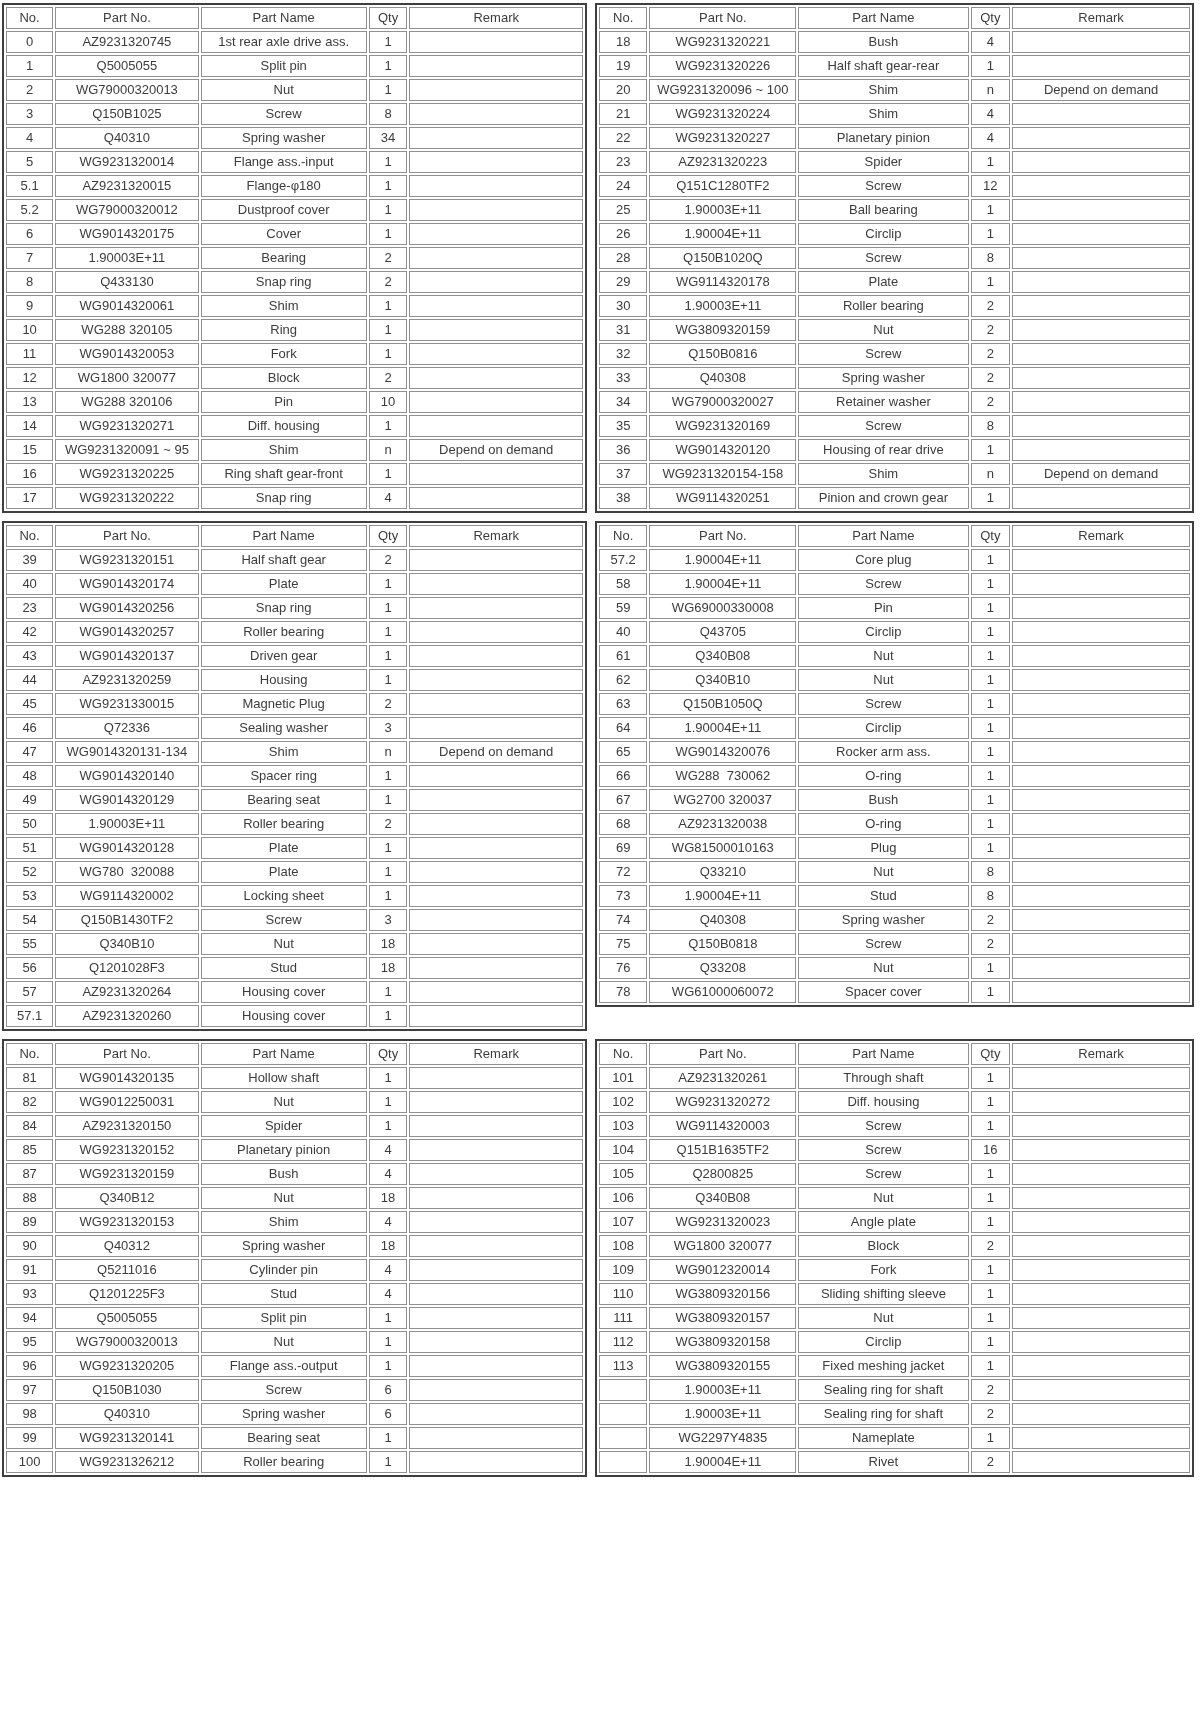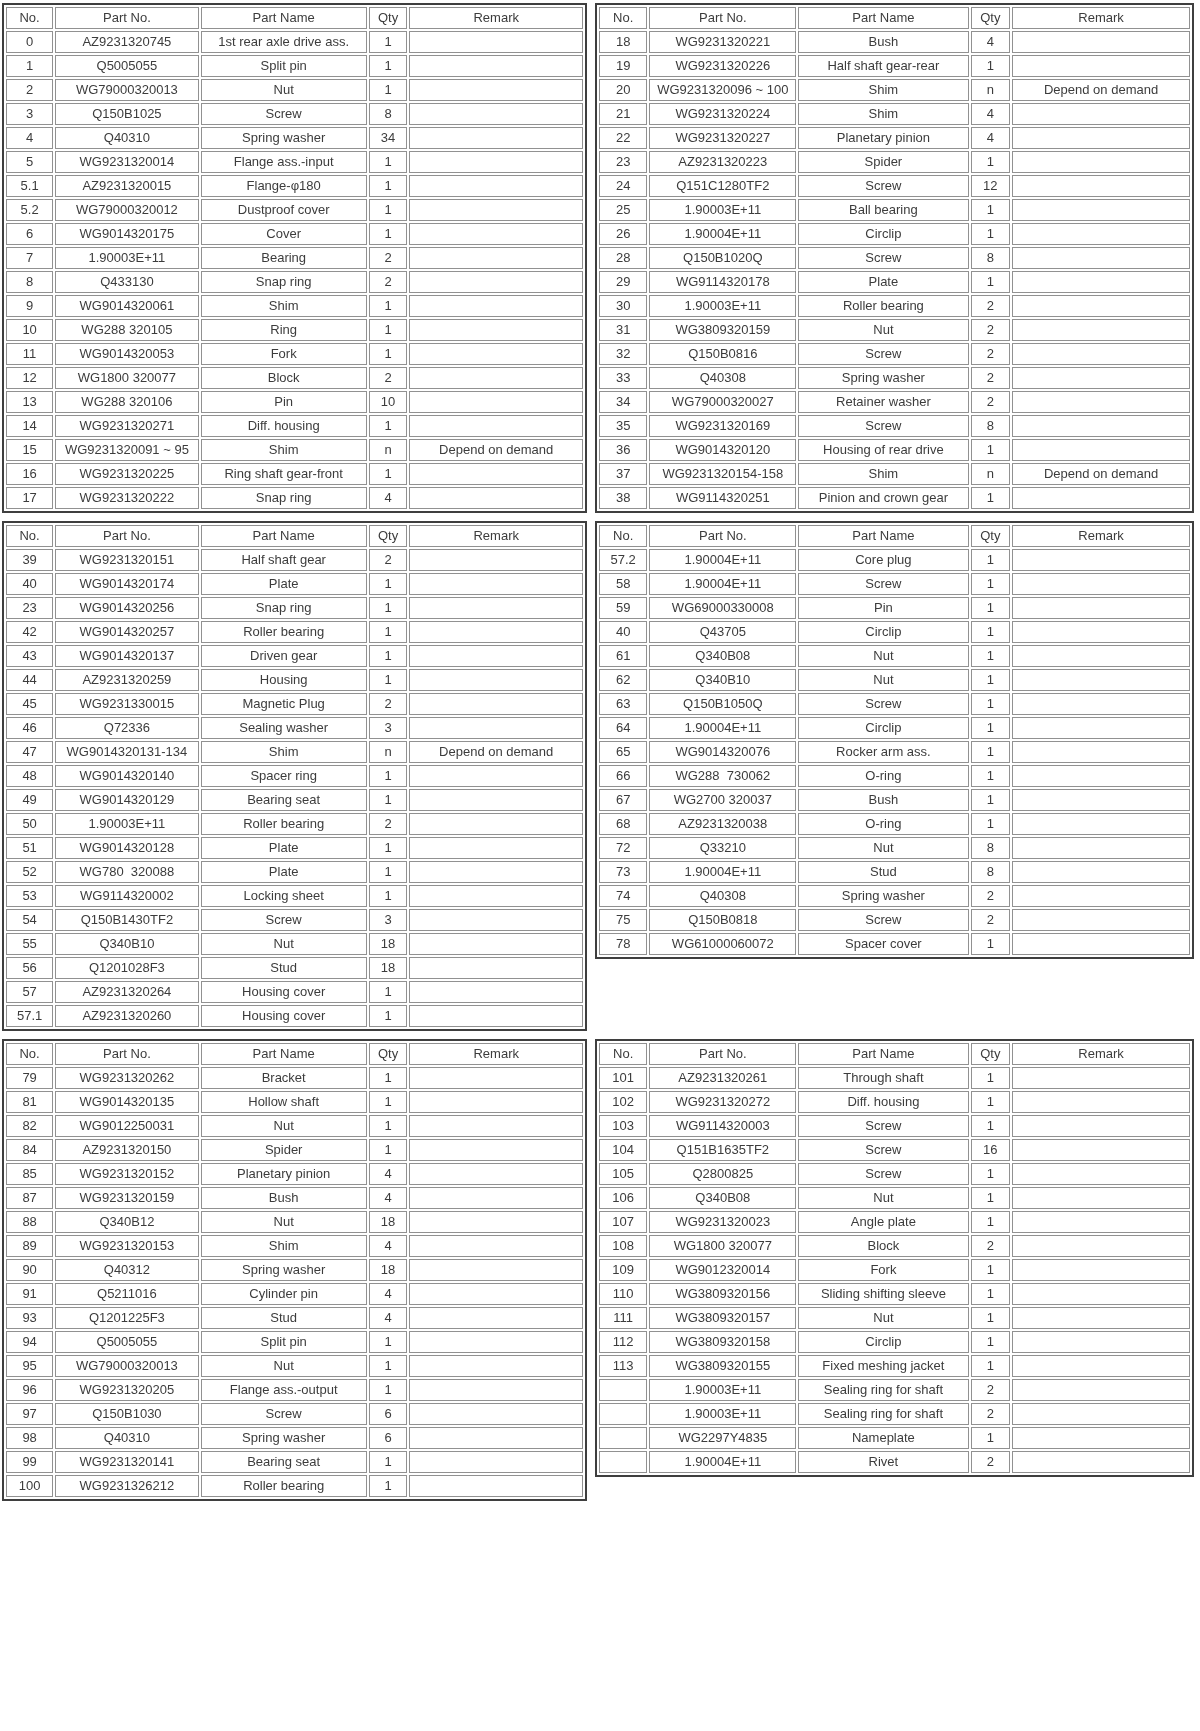--- a/index.html
+++ b/index.html
@@ -631,20 +631,27 @@
             <td></td>
           </tr>
           <tr>
             <td>68</td>
             <td>AZ9231320038</td>
             <td>O-ring</td>
             <td>1</td>
             <td></td>
           </tr>
           <tr>
+            <td>69</td>
+            <td>WG81500010163</td>
+            <td>Plug</td>
+            <td>1</td>
+            <td></td>
+          </tr>
+          <tr>
             <td>72</td>
             <td>Q33210</td>
             <td>Nut</td>
             <td>8</td>
             <td></td>
           </tr>
           <tr>
             <td>73</td>
             <td>1.90004E+11</td>
             <td>Stud</td>
@@ -656,20 +663,27 @@
             <td>Q40308</td>
             <td>Spring washer</td>
             <td>2</td>
             <td></td>
           </tr>
           <tr>
             <td>75</td>
             <td>Q150B0818</td>
             <td>Screw</td>
             <td>2</td>
+            <td></td>
+          </tr>
+          <tr>
+            <td>76</td>
+            <td>Q33208</td>
+            <td>Nut</td>
+            <td>1</td>
             <td></td>
           </tr>
           <tr>
             <td>78</td>
             <td>WG61000060072</td>
             <td>Spacer cover</td>
             <td>1</td>
             <td></td>
           </tr>
         </tbody>
@@ -686,27 +700,20 @@
           <tr>
             <th>No.</th>
             <th>Part No.</th>
             <th>Part Name</th>
             <th>Qty</th>
             <th>Remark</th>
           </tr>
         </thead>
         <tbody>
           <tr>
-            <td>79</td>
-            <td>WG9231320262</td>
-            <td>Bracket</td>
-            <td>1</td>
-            <td></td>
-          </tr>
-          <tr>
             <td>81</td>
             <td>WG9014320135</td>
             <td>Hollow shaft</td>
             <td>1</td>
             <td></td>
           </tr>
           <tr>
             <td>82</td>
             <td>WG9012250031</td>
             <td>Nut</td>

